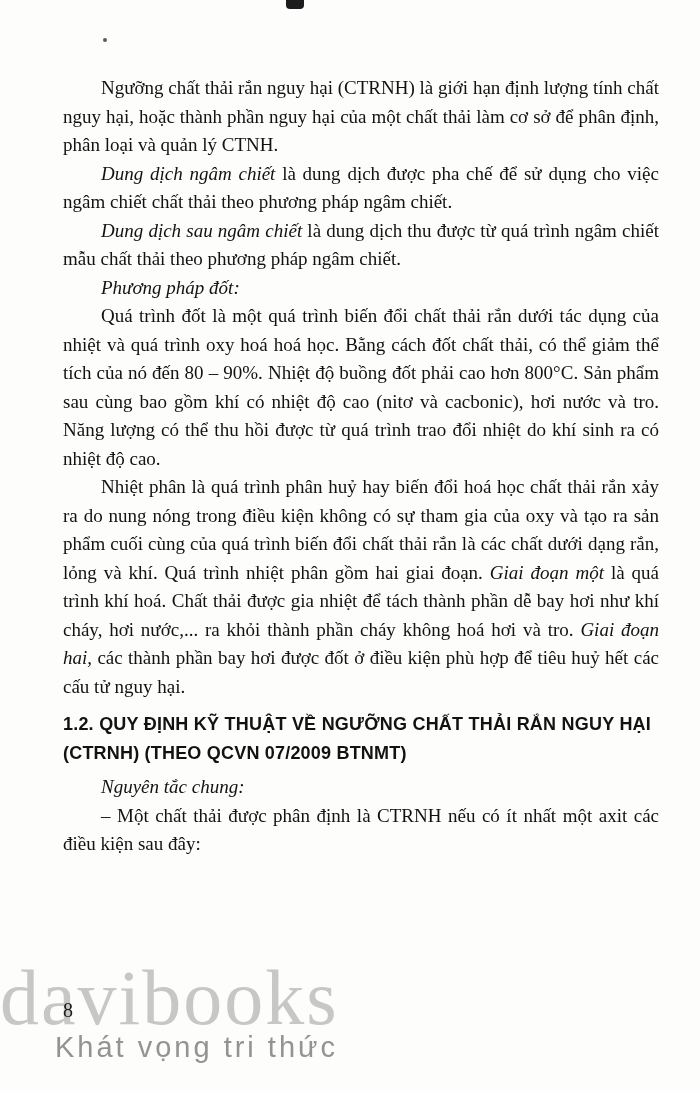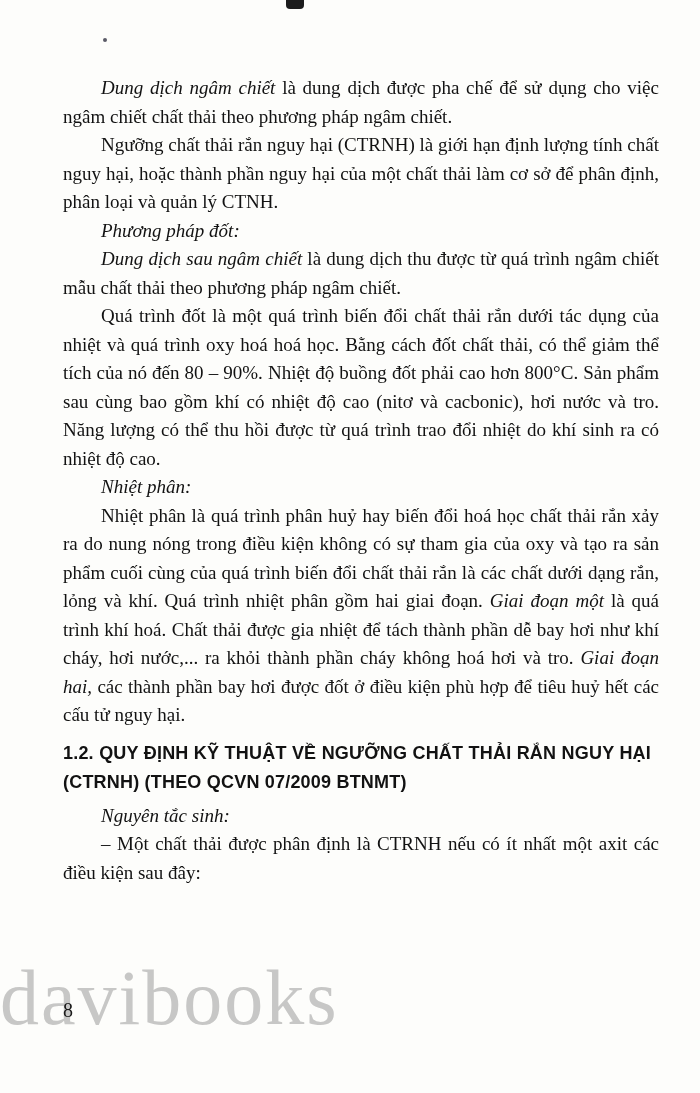--- a/index.html
+++ b/index.html
@@ -81,56 +81,54 @@
 </head>
 <body>
 
 <div class="page">
 
   <div class="scan-mark-top"></div>
   <div class="scan-dot"></div>
 
   <div class="watermark">
     <div class="wm-brand">davibooks</div>
+    <div class="wm-slogan">Khát vọng tri thức</div>
   </div>
 
   <div class="content">
+
+    <p class="body">
+      <span>Ngưỡng chất thải rắn nguy hại (CTRNH) là giới hạn định lượng tính chất nguy hại, hoặc thành phần nguy hại của một chất thải làm cơ sở để phân định, phân loại và quản lý CTNH.</span>
+    </p>
 
     <p class="body">
       <span class="it">Dung dịch ngâm chiết</span><span> là dung dịch được pha chế để sử dụng cho việc ngâm chiết chất thải theo phương pháp ngâm chiết.</span>
     </p>
 
     <p class="body">
-      <span>Ngưỡng chất thải rắn nguy hại (CTRNH) là giới hạn định lượng tính chất nguy hại, hoặc thành phần nguy hại của một chất thải làm cơ sở để phân định, phân loại và quản lý CTNH.</span>
+      <span class="it">Dung dịch sau ngâm chiết</span><span> là dung dịch thu được từ quá trình ngâm chiết mẫu chất thải theo phương pháp ngâm chiết.</span>
     </p>
 
     <p class="body it">
       <span>Phương pháp đốt:</span>
     </p>
 
     <p class="body">
-      <span class="it">Dung dịch sau ngâm chiết</span><span> là dung dịch thu được từ quá trình ngâm chiết mẫu chất thải theo phương pháp ngâm chiết.</span>
-    </p>
-
-    <p class="body">
       <span>Quá trình đốt là một quá trình biến đổi chất thải rắn dưới tác dụng của nhiệt và quá trình oxy hoá hoá học. Bằng cách đốt chất thải, có thể giảm thể tích của nó đến 80 – 90%. Nhiệt độ buồng đốt phải cao hơn 800°C. Sản phẩm sau cùng bao gồm khí có nhiệt độ cao (nitơ và cacbonic), hơi nước và tro. Năng lượng có thể thu hồi được từ quá trình trao đổi nhiệt do khí sinh ra có nhiệt độ cao.</span>
     </p>
 
-    <p class="body it">
-      <span>Nhiệt phân:</span>
-    </p>
 
     <p class="body">
       <span>Nhiệt phân là quá trình phân huỷ hay biến đổi hoá học chất thải rắn xảy ra do nung nóng trong điều kiện không có sự tham gia của oxy và tạo ra sản phẩm cuối cùng của quá trình biến đổi chất thải rắn là các chất dưới dạng rắn, lỏng và khí. Quá trình nhiệt phân gồm hai giai đoạn. </span><span class="it">Giai đoạn một</span><span> là quá trình khí hoá. Chất thải được gia nhiệt để tách thành phần dễ bay hơi như khí cháy, hơi nước,... ra khỏi thành phần cháy không hoá hơi và tro. </span><span class="it">Giai đoạn hai,</span><span> các thành phần bay hơi được đốt ở điều kiện phù hợp để tiêu huỷ hết các cấu tử nguy hại.</span>
     </p>
 
     <p class="sec-heading">1.2. QUY ĐỊNH KỸ THUẬT VỀ NGƯỠNG CHẤT THẢI RẮN NGUY HẠI (CTRNH) (THEO QCVN 07/2009 BTNMT)</p>
 
     <p class="body it">
-      <span>Nguyên tắc sinh:</span>
+      <span>Nguyên tắc chung:</span>
     </p>
 
     <p class="body">
       <span>– Một chất thải được phân định là CTRNH nếu có ít nhất một axit các điều kiện sau đây:</span>
     </p>
 
 
   </div>
 
   <div class="page-number">8</div>

